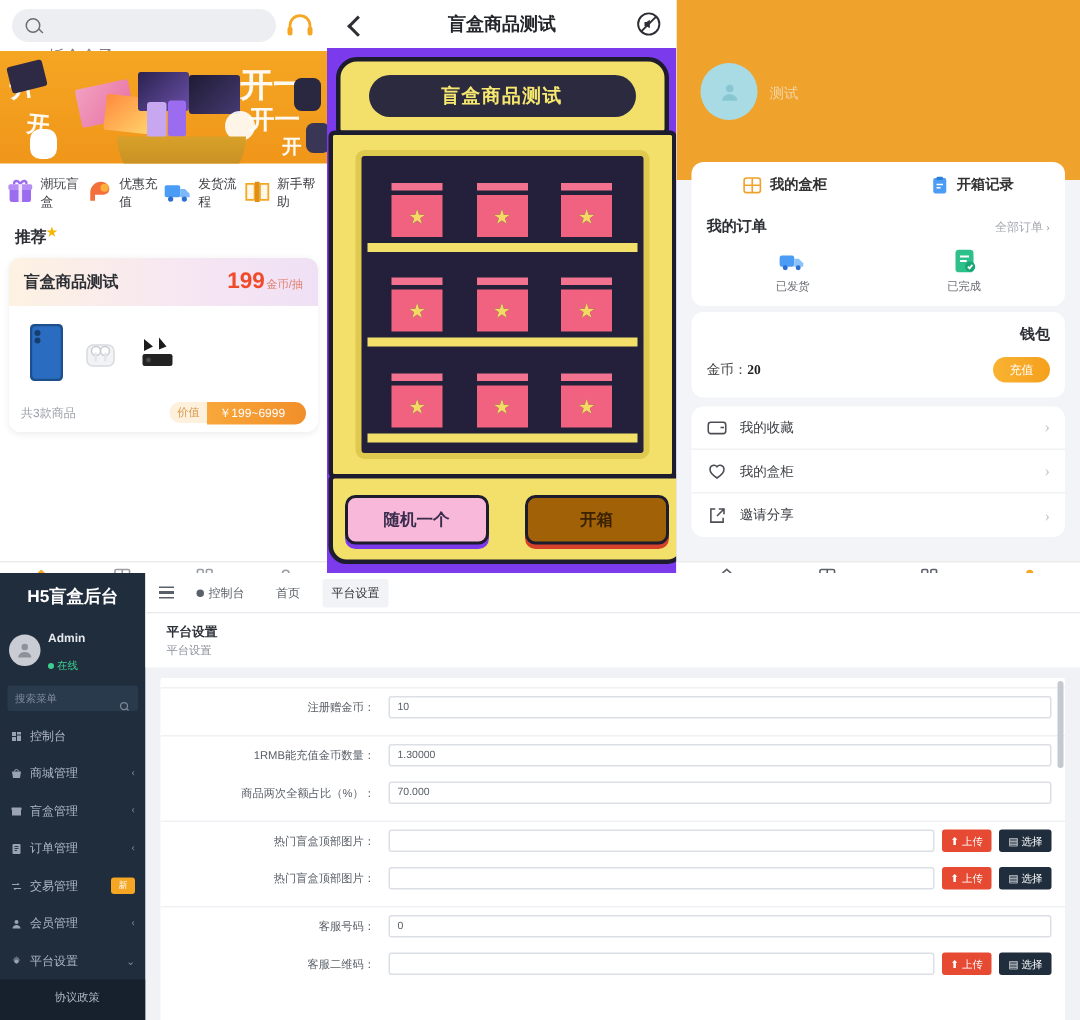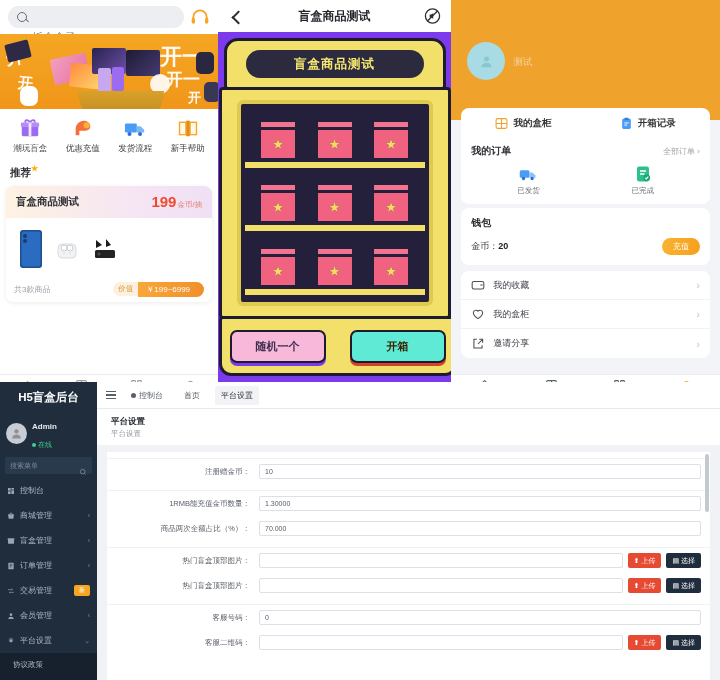--- a/index.html
+++ b/index.html
@@ -29,21 +29,21 @@
 
   .banner { position: relative; height: 75px; background: linear-gradient(180deg,#f5a623 0%, #f0961a 100%); overflow: hidden; }
   .banner .kaichar { position: absolute; font-weight: bold; color: #ffffff; opacity: .95; font-size: 19px; }
   .banner .prod { position: absolute; border-radius: 2px; }
   .banner .bowl {
     position: absolute; left: 78px; bottom: -20px; width: 86px; height: 38px;
     background: linear-gradient(180deg,#d8a12a,#b8801c); border-radius: 0 0 44px 44px;
   }
 
   .quick-row { display: flex; padding: 8px 4px 5px; }
-  .quick { flex: 1; display: flex; flex-direction: column; align-items: center; gap: 4px; }
+  .quick { flex: 1; display: flex; flex-direction: row; align-items: center; gap: 4px; }
   .quick .qi { width: 22px; height: 22px; }
   .quick .ql { font-size: 8.5px; color: #3b3d42; }
 
   .rec-title { padding: 4px 10px 2px; font-size: 10.5px; color: #2d2f34; font-weight: bold; }
   .rec-title .star { color: #f7b500; font-size: 8px; vertical-align: super; }
 
   .card {
     margin: 4px 6px; border-radius: 8px; overflow: hidden;
     box-shadow: 0 1px 5px rgba(0,0,0,.08); background: #fff;
   }
@@ -105,41 +105,41 @@
   .bx .front { position: absolute; top: 8px; left: 0; width: 38px; height: 32px; background: #f0627f; border: 2px solid #23203a; border-radius: 2px; display:flex; align-items:center; justify-content:center;}
   .bx .star { font-size: 14px; color: #f6d964; line-height: 1; text-shadow: 0 0 0 #23203a; }
   .shelf-plank { height: 10px; background: #f2e06a; border: 2px solid #23203a; border-radius: 2px; margin: 0 2px; }
   .mach-base {
     position: relative; margin: -3px auto 0; width: 238px; height: 60px;
     background: #f2e06a; border: 3px solid #1d1b2e; border-radius: 4px 4px 12px 12px;
     display: flex; align-items: center; justify-content: center; gap: 24px;
   }
   .mbtn { font-size: 11px; font-weight: bold; padding: 7px 0; width: 96px; text-align: center; border: 2.5px solid #1d1b2e; border-radius: 7px; }
   .mbtn.rand { background: #f7b8da; color: #3a2c4d; box-shadow: 0 3px 0 #7c3aed; }
-  .mbtn.open { background: #5eead4; color: #3a2100; box-shadow: 0 3px 0 #d6412a; }
+  .mbtn.open { background: #a16207; color: #3a2100; box-shadow: 0 3px 0 #d6412a; }
   .mach-foot { text-align: center; font-size: 7.5px; color: #cbb9b2; margin-top: 5px; }
 
   
-  .phone-right { width: 286px; height: 404px; background: #f3f4f7; position: relative; overflow: hidden; }
+  .phone-right { width: 286px; height: 404px; background: #f3f4f7; position: relative; overflow: hidden; font-family: Liberation Serif, serif; }
   .prof-head { height: 120px; background: #f0a32c; position: relative; }
   .prof-head .avatar { position: absolute; left: 16px; top: 42px; width: 38px; height: 38px; border-radius: 50%; background: #a8dbe4; display:flex;align-items:center;justify-content:center; }
   .prof-head .avatar .pi { width: 15px; height: 15px; opacity:.55; }
   .prof-head .uname { position: absolute; left: 62px; top: 56px; font-size: 9.5px; color: #f3d5a7; }
   .rp-tabs { position: relative; top: -12px; margin: 0 10px 0; background: #fff; border-radius: 8px 8px 0 0; height: 30px; display: flex; }
   .rp-tab { flex: 1; display: flex; align-items: center; justify-content: center; gap: 5px; font-size: 9.5px; font-weight: bold; color: #333; }
   .rp-tab .ri { width: 13px; height: 13px; }
   .orders { position: relative; top: -12px; margin: 0 10px 0; background: #fff; border-radius: 0 0 8px 8px; padding: 6px 10px 8px; }
   .orders-top { display: flex; justify-content: space-between; align-items: center; margin-bottom: 7px; }
   .orders-top .ot { font-size: 10px; font-weight: bold; color: #2e3035; }
   .orders-top .oa { font-size: 8px; color: #a3a6ad; }
   .orders-row { display: flex; }
   .ocell { flex: 1; display: flex; flex-direction: column; align-items: center; gap: 3px; }
   .ocell .oi { width: 18px; height: 18px; border-radius: 4px; display:flex;align-items:center;justify-content:center; }
   .ocell .ol { font-size: 7.5px; color: #6b6e75; }
-  .wallet { position: relative; top: -8px; margin: 0 10px 6px; background: #fff; border-radius: 8px; padding: 8px 10px 10px; }
+  .wallet { position: relative; top: -8px; margin: 0 10px 6px; background: #fff; border-radius: 8px; padding: 8px 10px 10px; text-align: right; }
   .wallet .wt { font-size: 10px; font-weight: bold; color: #2e3035; margin-bottom: 8px; }
   .wallet-row { display: flex; align-items: center; justify-content: space-between; }
   .wallet-row .wc { font-size: 9px; color: #444; }
   .wallet-row .wc b { color: #222; }
   .recharge-btn { font-size: 8px; color: #fff; background: linear-gradient(90deg,#f9b332,#f5a01d); padding: 3px 11px; border-radius: 9px; }
   .rlist { position: relative; top: -8px; margin: 0 10px; background: #fff; border-radius: 8px; }
   .rrow { height: 29px; display: flex; align-items: center; padding: 0 10px; border-bottom: 1px solid #f1f2f4; }
   .rrow:last-child { border-bottom: none; }
   .rrow .ri2 { width: 14px; height: 14px; margin-right: 8px; }
   .rrow .rl { flex: 1; font-size: 9px; color: #3c3e44; }
@@ -155,21 +155,21 @@
   .prof .pon { font-size: 7px; color: #3ecf8e; }
   .prof .pon .dot { display:inline-block; width:4px;height:4px;border-radius:50%;background:#3ecf8e;margin-right:2px; }
   .side-search { margin: 0 5px 4px; height: 17px; background: #2a3a4d; border-radius: 2px; display: flex; align-items: center; padding: 0 5px; justify-content: space-between; }
   .side-search .ssp { font-size: 7px; color: #7d8899; }
   .side-search .ssi { width: 8px; height: 8px; }
   .menu-item { height: 25px; display: flex; align-items: center; padding: 0 7px; font-size: 8px; color: #b0b8c6; gap: 5px; }
   .menu-item .mi { width: 8px; height: 8px; flex:none; }
   .menu-item .mtxt { flex: 1; }
   .menu-item .mar { font-size: 7px; color: #7e8796; }
   .menu-item .mbadge { background: #f5a623; color: #fff; font-size: 6px; padding: 1px 5px; border-radius: 2px; }
-  .menu-item.sub { background: #17212e; padding-left: 13px; font-size: 7.5px; height: 23px; }
+  .menu-item.sub { background: #17212e; padding-left: 13px; font-size: 7.5px; height: 23px; text-align: center; }
 
   .admin-main { position: absolute; left: 97px; top: 0; right: 0; height: 298px; background: #f0f2f5; }
   .admin-top { height: 27px; background: #fff; display: flex; align-items: center; gap: 9px; padding: 0 9px; border-bottom: 1px solid #e8eaee; }
   .admin-top .ham { width: 10px; height: 8px; display: flex; flex-direction: column; justify-content: space-between; }
   .admin-top .ham i { height: 1.3px; background: #5a6068; display: block; }
   .atab { font-size: 8px; color: #5a6068; display: flex; align-items: center; gap: 3px; padding: 4px 6px; border-radius: 2px; }
   .atab.cur { background: #f1f3f6; color: #2c3038; }
   .atab .ad { width: 5px; height: 5px; border-radius: 50%; background: #5a6068; }
   .page-head { background: #fff; padding: 7px 14px 6px; }
   .page-head .ph1 { font-size: 8.5px; color: #2c3038; font-weight: bold; }

